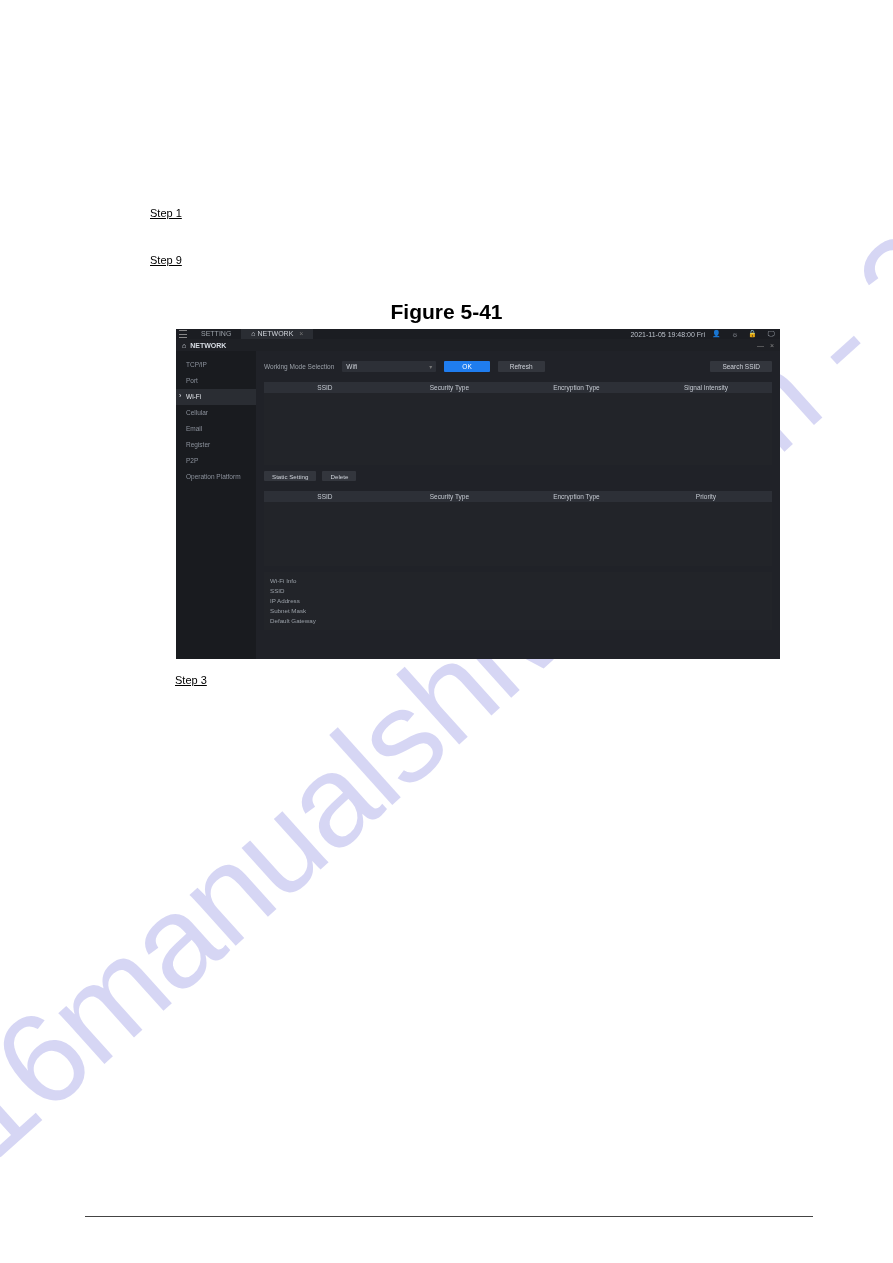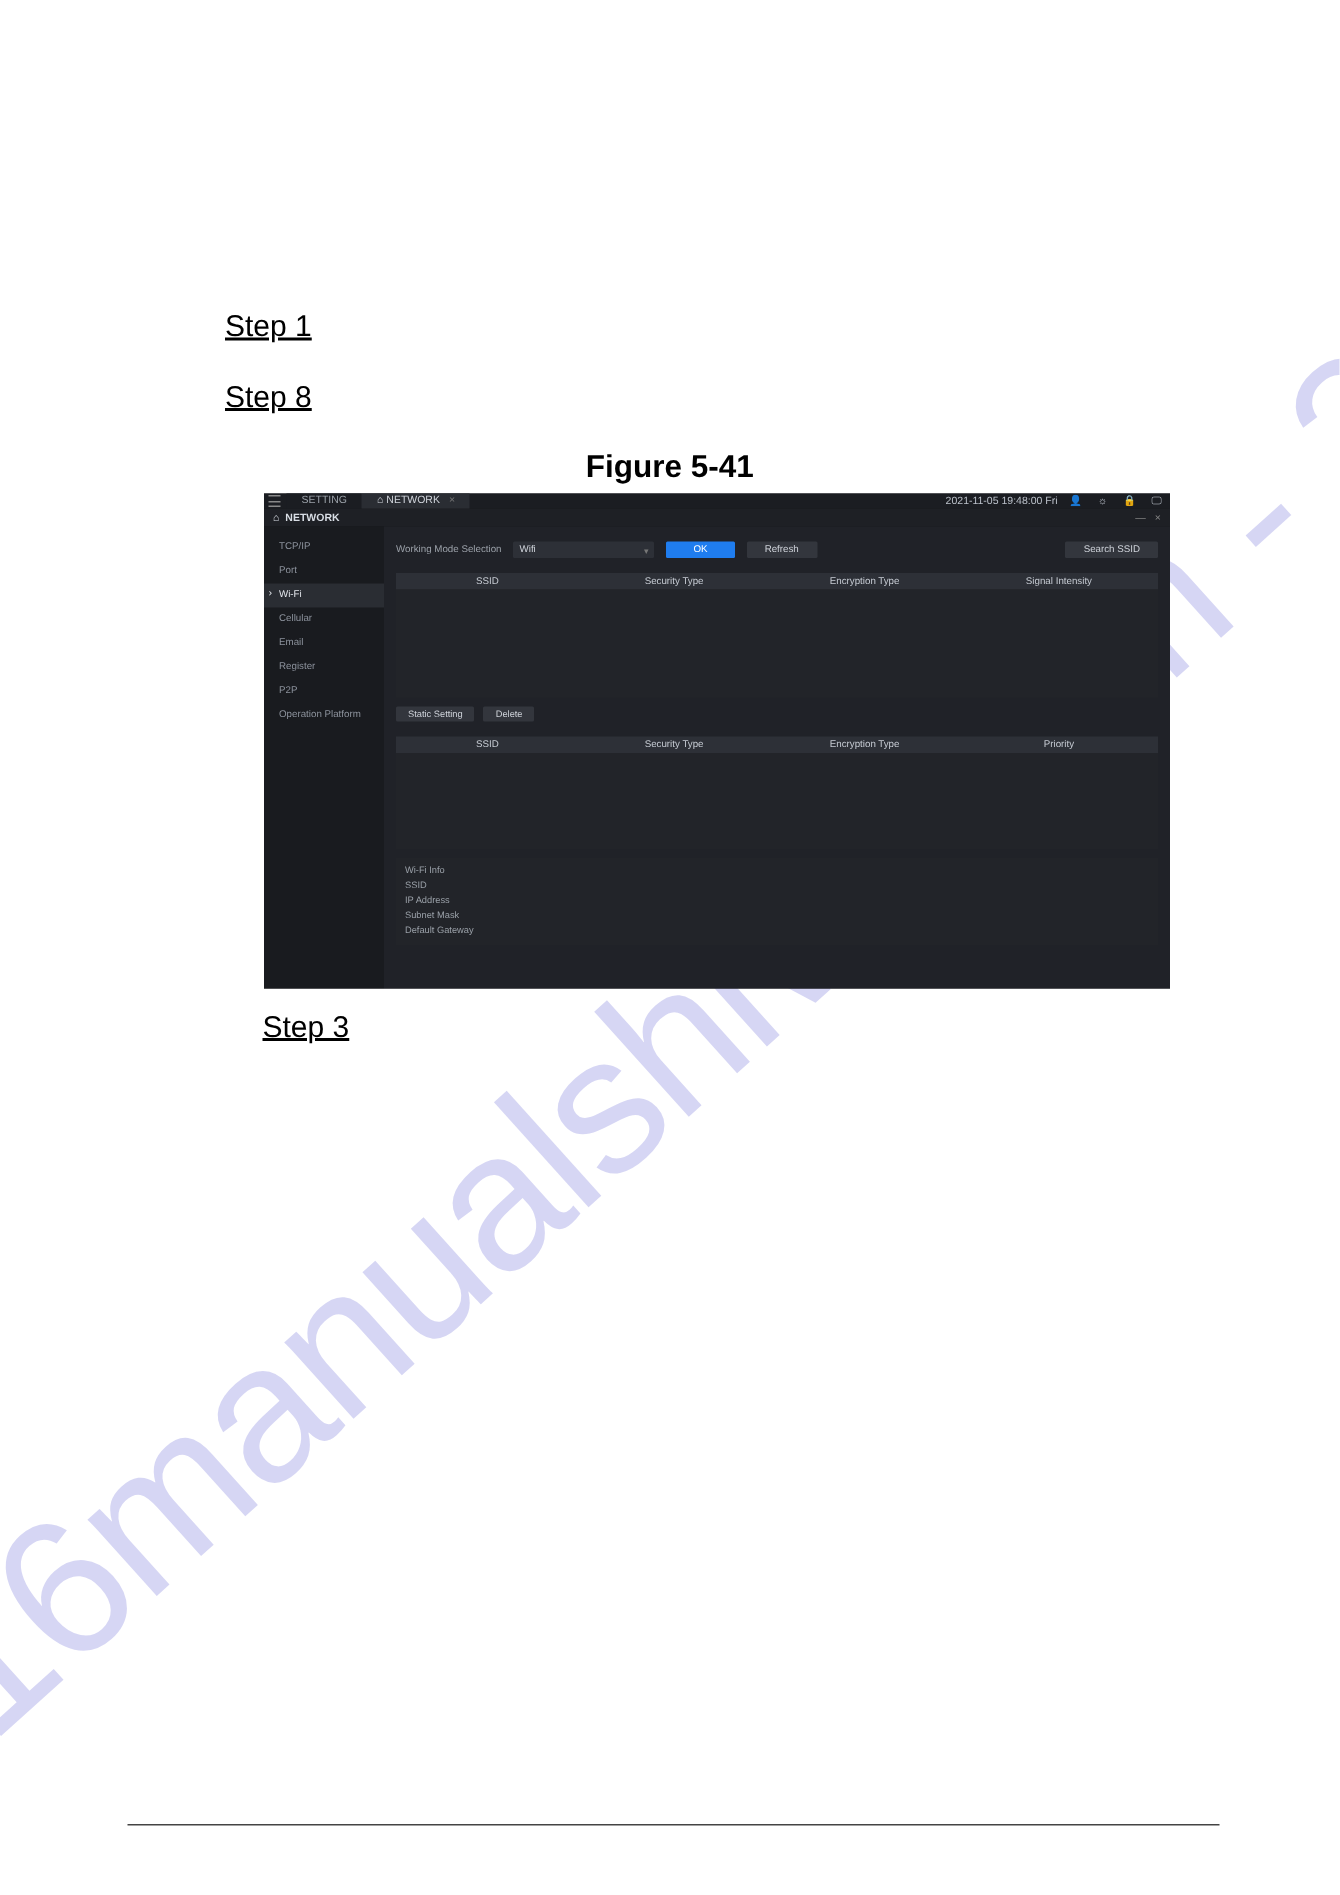--- a/index.html
+++ b/index.html
@@ -6,21 +6,21 @@
     margin: 0;
     padding: 0;
     width: 893px;
     height: 1263px;
     background: #ffffff;
     font-family: Arial, sans-serif;
     position: relative;
     overflow: hidden;
   }
   .step {
-    font-size: 20px;
+    font-size: 11px;
     font-weight: normal;
     text-decoration: underline;
     color: #000;
     margin: 0;
   }
   .step1 { position: absolute; top: 207px; left: 150px; }
   .step2 { position: absolute; top: 254px; left: 150px; }
   .step3 { position: absolute; top: 674px; left: 150px; margin-left: 25px; }
   .figure-caption {
     position: absolute;
@@ -220,21 +220,21 @@
     font-family: sans-serif;
     letter-spacing: -2px;
   }
 </style>
 </head>
 <body>
 
 <div class="wm">216manualshive.com - 23</div>
 
 <div class="step step1">Step 1</div>
-<div class="step step2">Step 8</div>
+<div class="step step2">Step 9</div>
 <div class="figure-caption">Figure 5-41</div>
 
 <div class="screenshot">
 
   <div class="ss-tabbar">
     <div class="ss-menu-icon">
         <span></span>
         <span></span>
         <span></span>
       </div>

